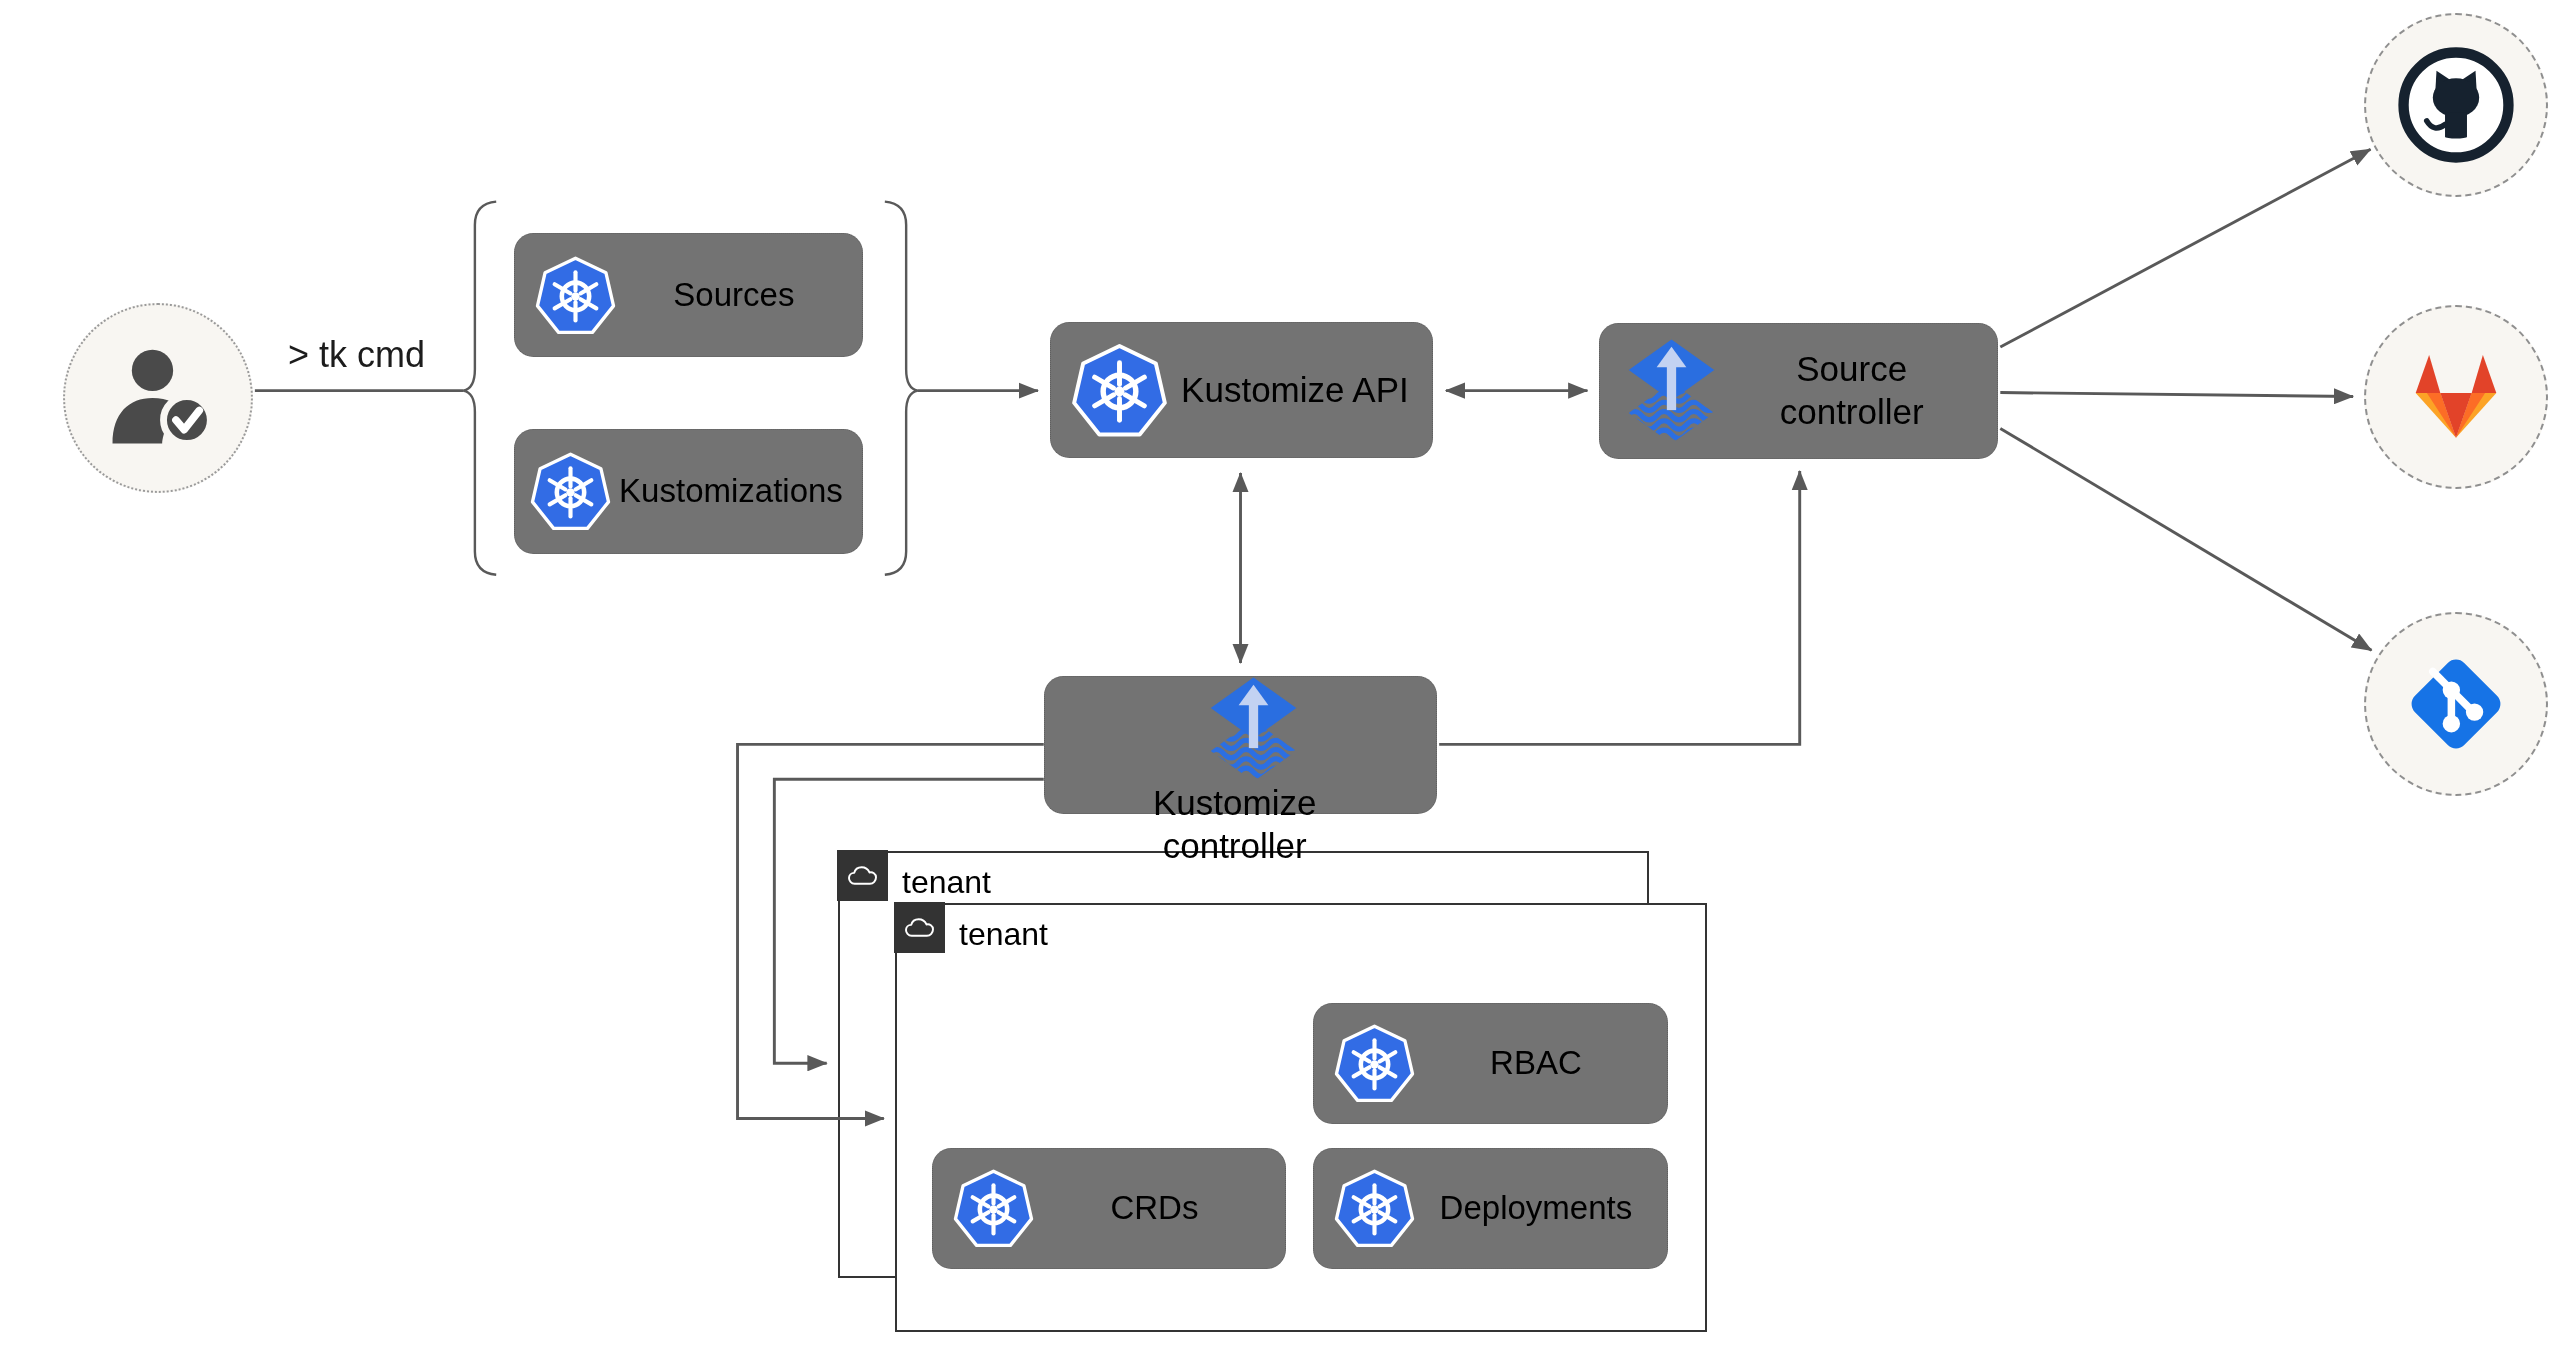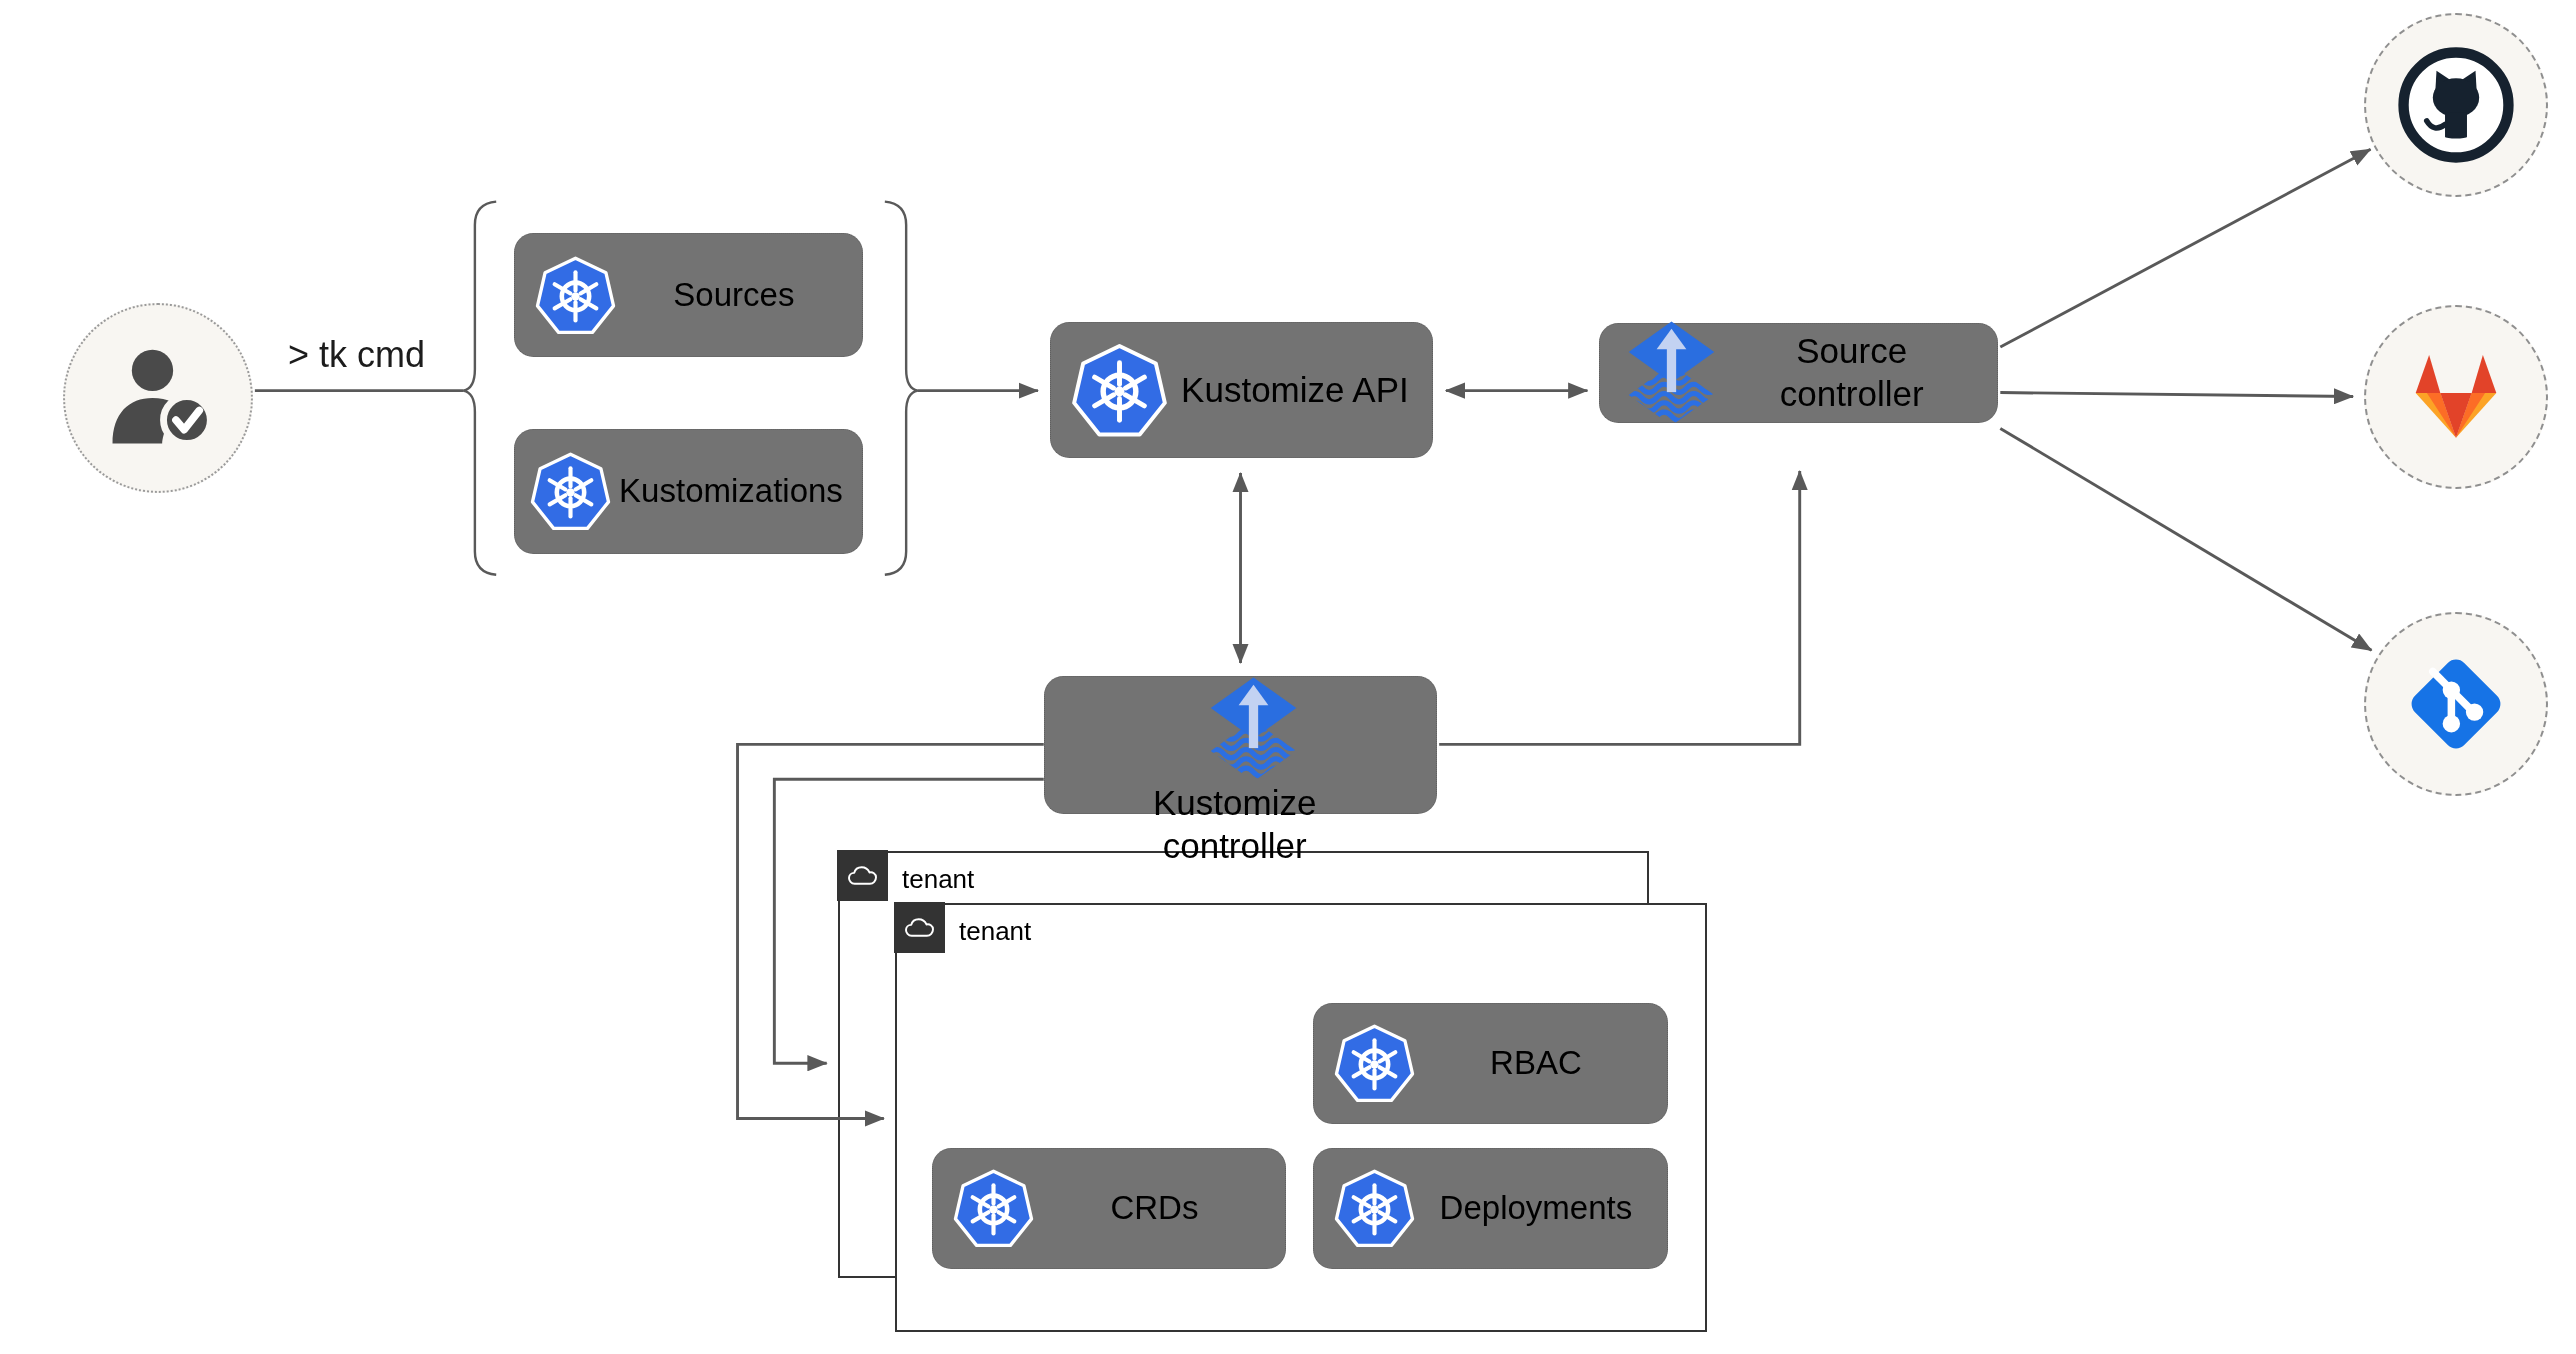--- a/index.html
+++ b/index.html
@@ -31,21 +31,21 @@
   }
   
   .tenant {
     position:absolute; background:#ffffff; border:2.9px solid #343434;
   }
   .tenant-badge {
     position:absolute; left:-2.9px; top:-2.9px; width:51px; height:51px; background:#333333;
     display:flex; align-items:center; justify-content:center;
   }
   .tenant-label {
-    position:absolute; left:62px; top:10.7px; font-size:26px; color:#000;text-align:right;
+    position:absolute; left:62px; top:10.7px; font-size:32px; color:#000;text-align:right;
   }
   #cmd-label { position:absolute; left:288px; top:334px; font-size:36px; color:#1c1c1c;text-align:center; }
   #connectors { position:absolute; left:0; top:0; z-index:20; pointer-events:none; }
   .layer-back { z-index:1; } .layer-front { z-index:2; } .layer-node { z-index:5; }
 </style>
 </head>
 <body>
 
 <div id="stage">
 
@@ -145,21 +145,21 @@
 
   <div class="node layer-node" style="left:1050px; top:322px; width:383px; height:136px;">
     <span class="nicon">
       <svg width="99" height="99" viewBox="0 0 100 100">
           <use href="#k8s-sym"></use>
         </svg>
       </span>
     <span class="nlabel big">Kustomize API</span>
   </div>
 
-  <div class="node layer-node" style="left:1599px; top:323px; width:399px; height:100px;">
+  <div class="node layer-node" style="left:1599px; top:323px; width:399px; height:136px;">
     <span class="nicon" style="margin-left:25px">
       <svg width="93" height="105" viewBox="0 0 100 112">
           <use href="#flux-sym"></use>
         </svg>
       </span>
     <span class="nlabel big two">
       <span>Source controller</span>
     </span>
   </div>
 

